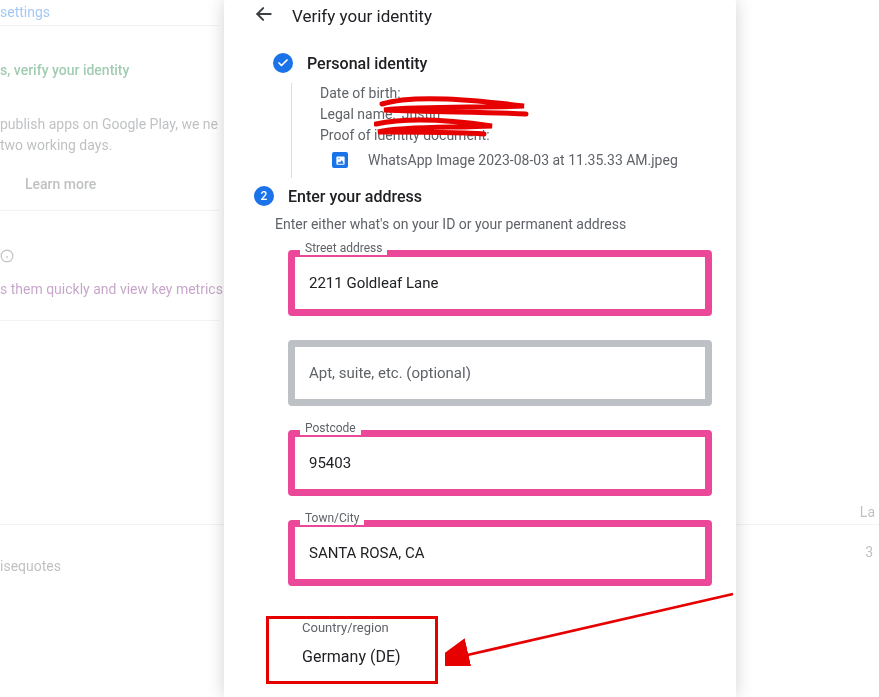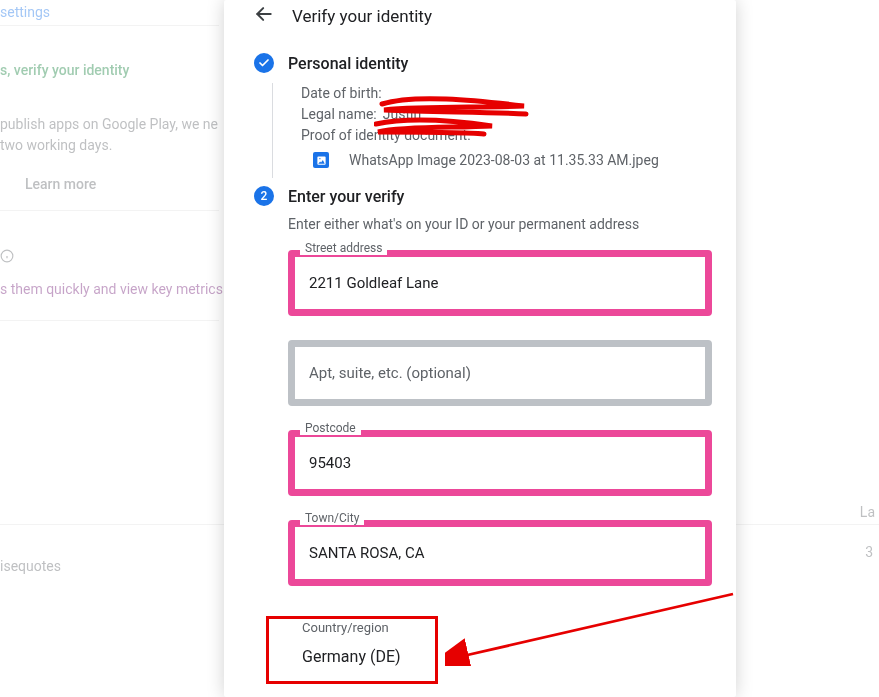--- a/index.html
+++ b/index.html
@@ -62,20 +62,21 @@
       cursor: pointer;
       line-height: 1;
     }
     .dialog-title {
       font-size: 17px;
       color: #202124;
       font-weight: 400;
     }
     .section {
       padding: 18px 30px 0 30px;
+      margin-left: 19px;
     }
     .section-head {
       display: flex;
       align-items: center;
       gap: 14px;
       margin-bottom: 10px;
     }
     .step-circle {
       width: 20px; height: 20px;
       border-radius: 50%;
@@ -124,21 +125,21 @@
       flex-shrink: 0;
     }
     .file-icon svg { width: 11px; height: 11px; fill: #fff; }
 
     .address-section {
       padding: 8px 30px 0 30px;
     }
     .address-sub {
       font-size: 14px;
       color: #5f6368;
-      margin: 10px 0 18px 34px;
+      margin: 10px 0 18px 21px;
     }
     .field-wrap {
       position: relative;
       margin: 0 0 24px 34px;
       width: 424px;
     }
     .field-label-floating {
       position: absolute;
       top: -9px;
       left: 12px;
@@ -261,21 +262,21 @@
             </svg>
         </span>
         <span>WhatsApp Image 2023-08-03 at 11.35.33 AM.jpeg</span>
       </div>
     </div>
   </div>
 
   <div class="address-section">
     <div class="section-head">
       <span class="step-circle">2</span>
-      <span class="section-title">Enter your verify</span>
+      <span class="section-title">Enter your address</span>
     </div>
     <div class="address-sub">Enter either what's on your ID or your permanent address</div>
 
     <div class="field-wrap">
       <span class="field-label-floating">Street address</span>
       <input class="field-input" value="2211 Goldleaf Lane" style="">
     </div>
 
     <div class="field-wrap field-noborder-label">
       <input class="field-input" placeholder="Apt, suite, etc. (optional)" style="">

